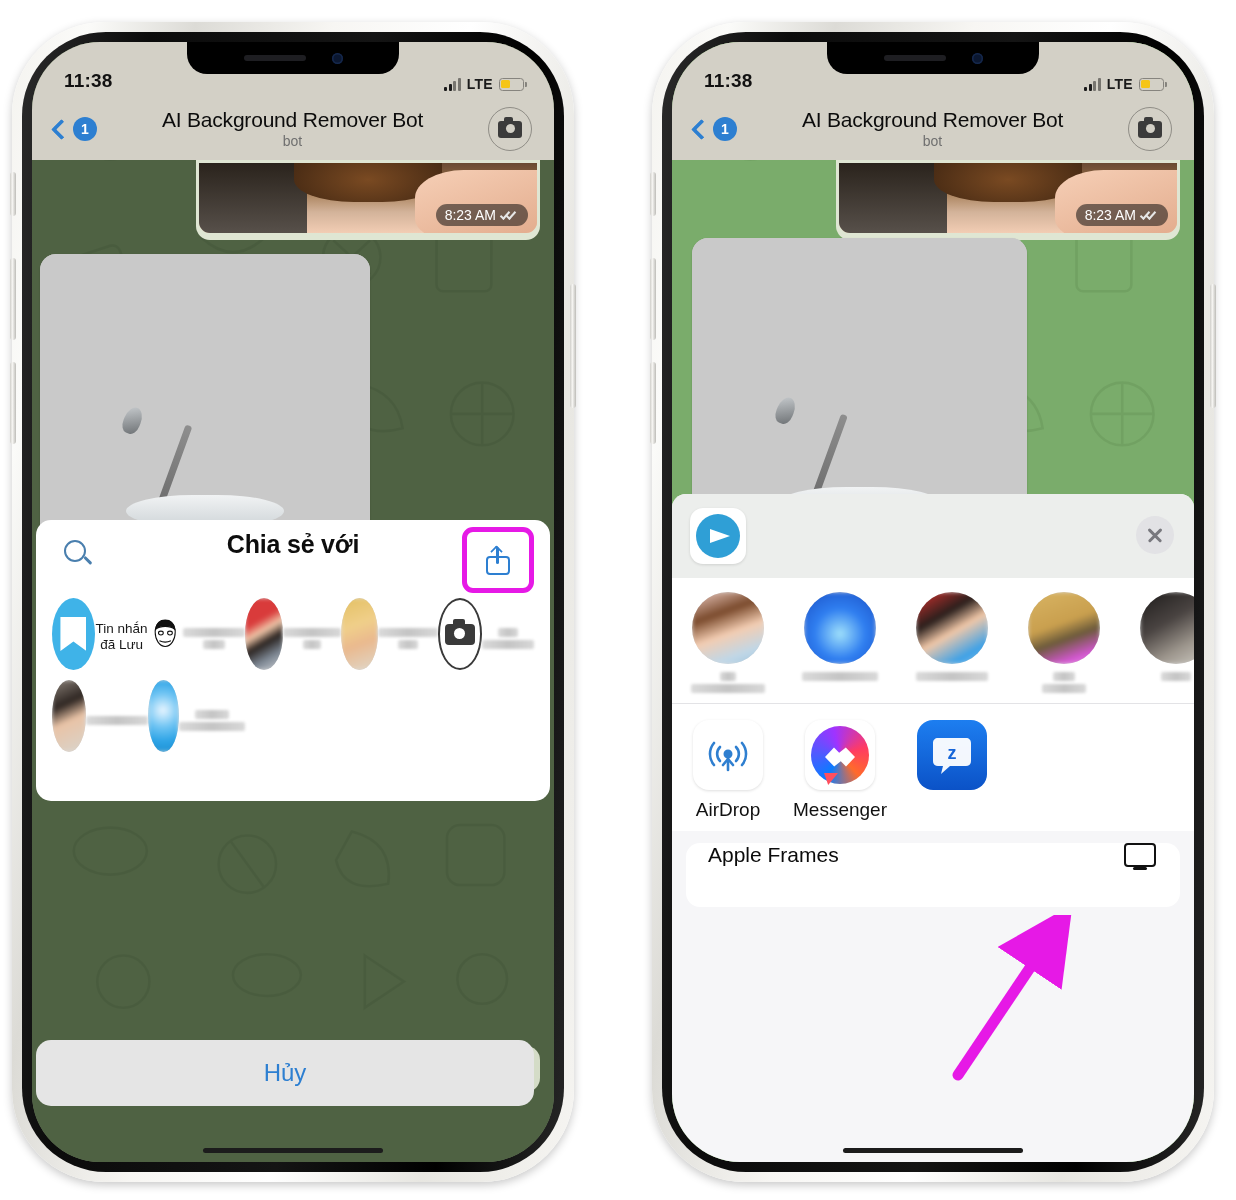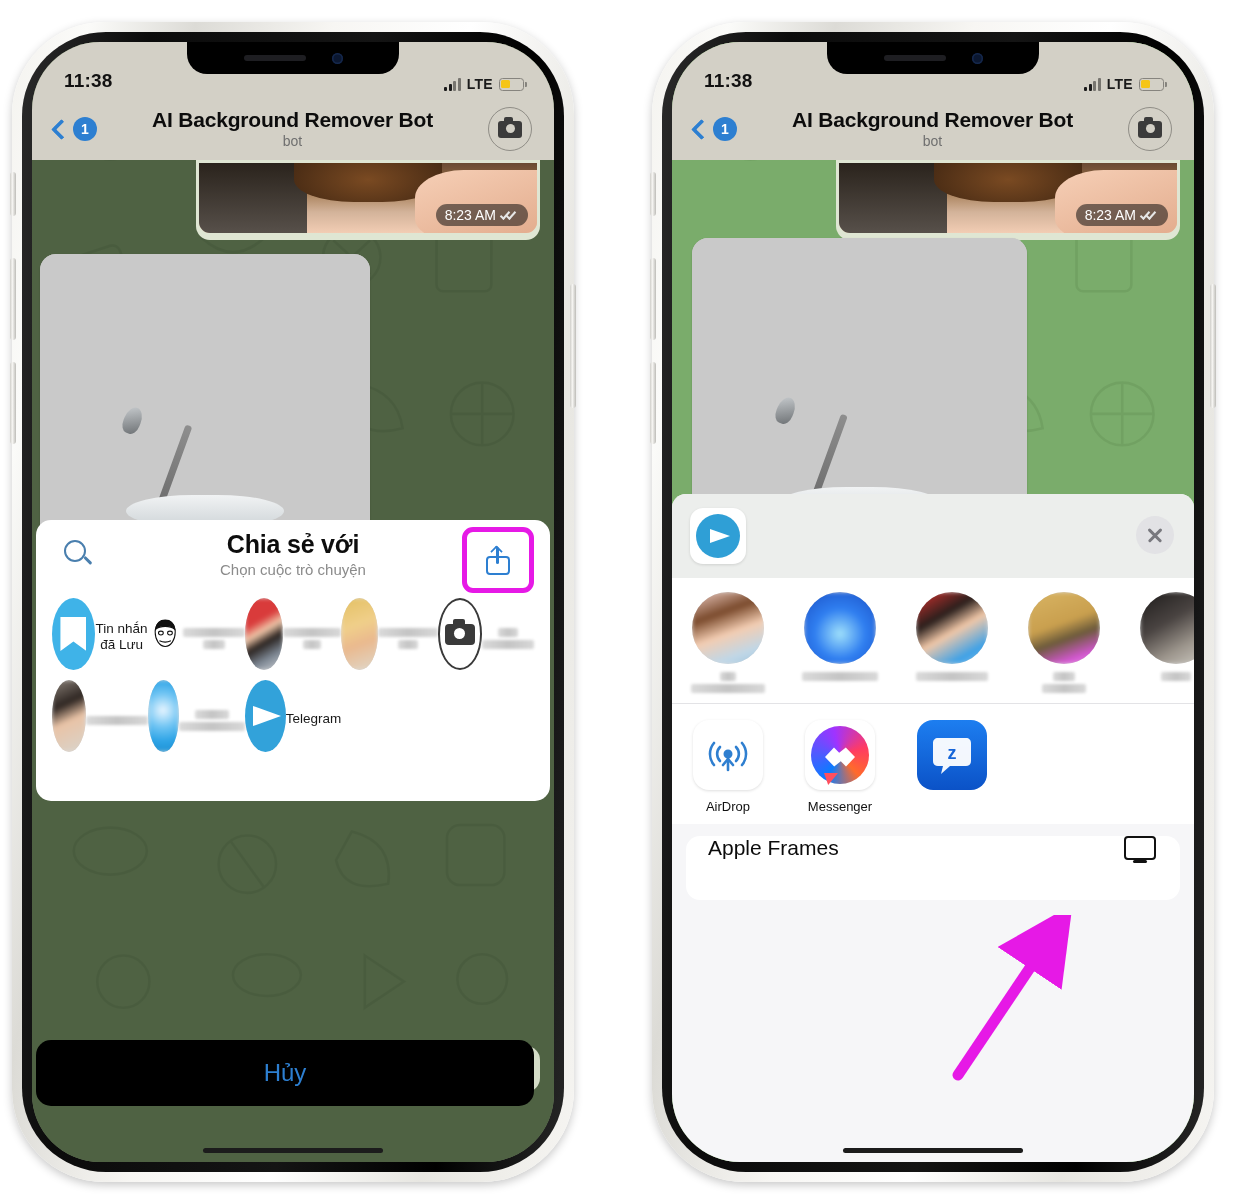--- a/index.html
+++ b/index.html
@@ -76,21 +76,21 @@
 
   
   .chatheader {
     position:absolute; left:0; right:0; top:56px; height:62px; z-index:11;
     background:#d3d0c6; display:flex; align-items:center; padding:0 22px;
   }
   .back { display:flex; align-items:center; gap:4px; }
   .chev { width:15px; height:15px; border-left:4px solid #2d7fd1; border-bottom:4px solid #2d7fd1; transform:rotate(45deg); border-radius:2px; }
   .badge1 { width:24px;height:24px;border-radius:50%;background:#2d7fd1;color:#fff;font-size:14px;font-weight:700;display:flex;align-items:center;justify-content:center; }
   .ctitle { flex:1; text-align:center; margin-top:-2px; }
-  .ctitle .t { font-size:21px; font-weight:700; color:#0c0c0c; letter-spacing:-.2px; }
+  .ctitle .t { font-size:21px; font-weight:400; color:#0c0c0c; letter-spacing:-.2px; }
   .ctitle .s { font-size:14px; color:#6f6f6f; margin-top:1px; }
   .camcircle { width:44px;height:44px;border-radius:50%;border:1.6px solid #8f8d86;display:flex;align-items:center;justify-content:center; }
   .camglyph { position:relative; width:24px; height:17px; background:#3b3b3b; border-radius:3px; }
   .camglyph::before{content:'';position:absolute;top:-4px;left:6px;width:9px;height:4px;background:#3b3b3b;border-radius:2px 2px 0 0;}
   .camglyph::after{content:'';position:absolute;top:3.5px;left:7.5px;width:9px;height:9px;border-radius:50%;background:#d3d0c6;}
 
   
   .chatbody { position:absolute; left:0; right:0; top:118px; bottom:0; overflow:hidden; }
 
   .bubble-top {
@@ -175,21 +175,21 @@
   .av-cam .camglyph2::before{content:'';position:absolute;top:-5px;left:8px;width:12px;height:5px;background:#3a3a3a;border-radius:2px 2px 0 0;}
   .av-cam .camglyph2::after{content:'';position:absolute;top:4px;left:9.5px;width:11px;height:11px;border-radius:50%;background:#fff;}
   .av-tg { background:#32a2da; display:flex; align-items:center; justify-content:center; }
   .plane { width:0;height:0; border-left:28px solid #fff; border-top:10px solid transparent; border-bottom:10px solid transparent; margin-left:3px; }
   .av-face { background:#fff; display:flex;align-items:center;justify-content:center; }
   .face-svg { width:72px; height:72px; }
   .pix { position:absolute; inset:0; filter:blur(2.2px); }
 
   .tg-cancel {
     position:absolute; left:4px; right:20px; bottom:56px; height:66px; z-index:30;
-    background:#000000; border-radius:15px; display:flex; align-items:center; justify-content:center;
+    background:#e5e5e5; border-radius:15px; display:flex; align-items:center; justify-content:center;
   }
   .tg-cancel span { font-size:24px; color:#2d7fd1; font-weight:400; }
 
   
   .ios-sheet {
     position:absolute; left:0; right:0; top:452px; bottom:-10px; z-index:30;
     background:#f6f6f8; border-radius:14px 14px 0 0; overflow:hidden;
   }
   .ios-top { height:84px; background:#eceeec; position:relative; padding:14px 18px; }
   .ios-appicon {
@@ -206,21 +206,21 @@
   .ios-close i{transform:rotate(45deg);} .ios-close u{transform:rotate(-45deg);}
 
   .ios-contacts { background:#fff; padding:14px 0 10px 0; display:flex; gap:0; overflow:hidden; }
   .ios-c { width:112px; flex:0 0 112px; display:flex; flex-direction:column; align-items:center; }
   .ios-c .av { width:72px;height:72px;border-radius:50%;overflow:hidden;position:relative;background:#ddd; }
   .ios-div { height:1px; background:#e3e3e6; }
 
   .ios-apps { background:#fff; padding:16px 0 10px 0; display:flex; overflow:hidden; }
   .ios-a { width:112px; flex:0 0 112px; display:flex; flex-direction:column; align-items:center; gap:9px; }
   .ios-a .icn { width:70px;height:70px;border-radius:16px; display:flex;align-items:center;justify-content:center; position:relative; overflow:hidden; }
-  .ios-a .lb { font-size:13px; color:#111; }
+  .ios-a .lb { font-size:19px; color:#111; }
   .icn.airdrop { background:#fff; box-shadow:0 1px 3px rgba(0,0,0,.13); }
   .icn.mail { background:linear-gradient(180deg,#2ac0f6,#1e7fe8); }
   .env { width:42px;height:29px;background:#fff;border-radius:3px;position:relative;overflow:hidden; }
   .env::after{content:'';position:absolute;left:-1px;top:-13px;width:44px;height:26px;background:linear-gradient(180deg,#2ac0f6,#1e7fe8);transform:rotate(0);clip-path:polygon(0 50%,50% 100%,100% 50%,100% 0,0 0);}
   .icn.fb { background:linear-gradient(180deg,#1b9bf0,#1559c9); }
   .icn.msgr { background:#fff; box-shadow:0 1px 3px rgba(0,0,0,.13); }
   .msgr-b { width:58px;height:58px;border-radius:50%;background:conic-gradient(from 210deg,#0a7cff,#a033ff 38%,#ff3b63 62%,#ff6a2b 80%,#0a7cff);
     display:flex;align-items:center;justify-content:center; position:relative; }
   .msgr-b::after{content:'';position:absolute;bottom:-1px;left:13px;width:14px;height:12px;background:#ff4f5e;clip-path:polygon(0 0,100% 0,30% 100%);}
   .icn.zalo { background:linear-gradient(180deg,#1d7ef0,#0b52c7); }
@@ -330,21 +330,20 @@
         </div>
 
         <div class="tg-sheet">
           <div class="tg-head">
             <div class="tg-search">
               <div class="mag"></div>
                 <div class="hdl"></div>
             </div>
             <div class="tg-title">
               <div class="t">Chia sẻ với</div>
-              <div class="s">Chọn cuộc trò chuyện</div>
             </div>
             <div class="tg-share-hl">
               <div class="ios-share">
                 <div class="box"></div>
                   <div class="arr"></div>
                   <div class="arrh"></div>
               </div>
             </div>
           </div>
 
@@ -409,26 +408,20 @@
               </div>
             </div>
             <div class="tg-item">
               <div class="tg-av">
                 <div class="pix" style="background:radial-gradient(circle at 48% 42%,#eaf6ff 0%,#6fc4f3 38%,#2ca3e6 70%,#1f8fd0 100%)"></div>
               </div>
               <div class="blur-lbl">
                 <span style="width:34px"></span>
                   <span style="width:66px"></span>
               </div>
-            </div>
-            <div class="tg-item">
-              <div class="tg-av av-tg">
-                  <div class="plane"></div>
-                </div>
-              <div class="tg-label">Telegram</div>
             </div>
           </div>
         </div>
 
         <div class="tg-cancel">
           <span>Hủy</span>
         </div>
 
         <div class="statusbar">
           <div class="sb-time">11:38</div>

